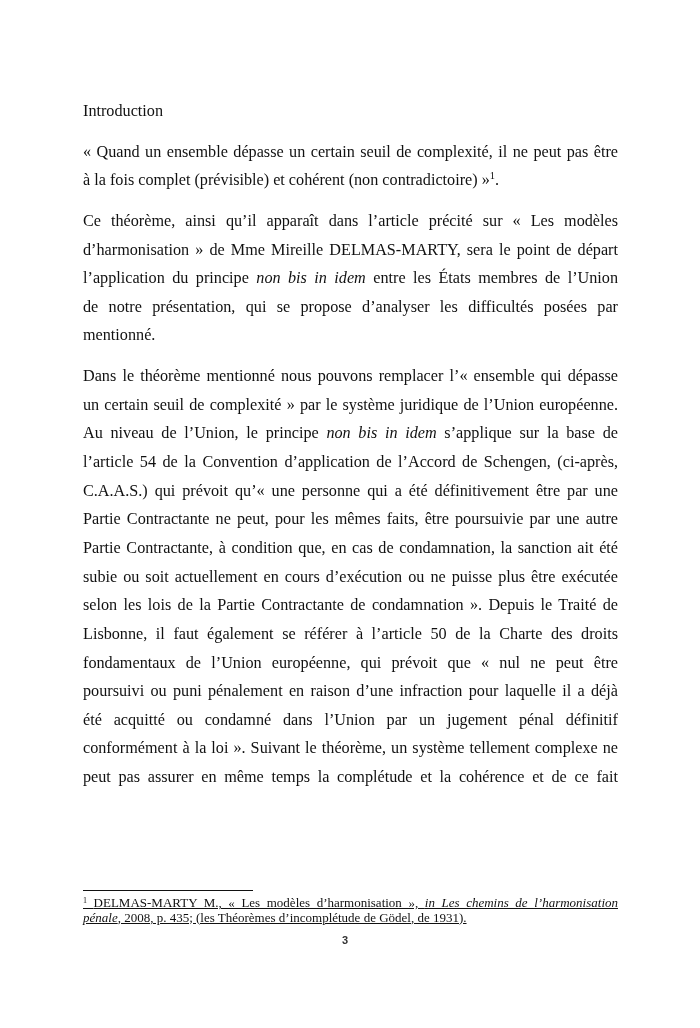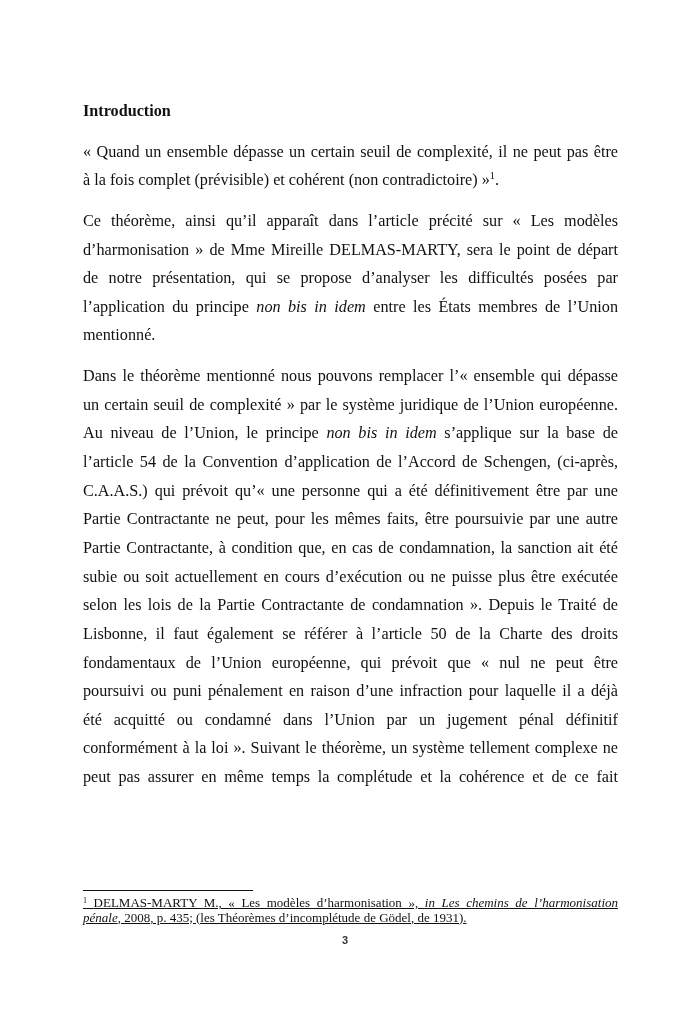--- a/index.html
+++ b/index.html
@@ -13,21 +13,21 @@
       color: #111111;
     }
     .body-text {
       position: absolute;
       left: 83px;
       top: 97px;
       width: 535px;
       font-size: 16.2px;
       line-height: 28.64px;
     }
-    .heading { font-weight: bold; text-align: left; }
+    .heading { font-weight: normal; text-align: left; }
     .para { margin-top: 12px; }
     .line {
       text-align: justify;
       text-align-last: justify;
     }
     .line.last { text-align-last: left; }
     .it { font-style: italic; }
     .sup {
       font-size: 10.5px;
       position: relative;
@@ -80,22 +80,22 @@
     <div class="line heading last">Introduction</div>
 
     <div class="para">
       <div class="line"><span>« Quand un ensemble dépasse un certain seuil de complexité, il ne peut pas être</span></div>
       <div class="line last"><span>à la fois complet (prévisible) et cohérent (non contradictoire)&nbsp;»</span><span class="sup">1</span><span>.</span></div>
     </div>
 
     <div class="para">
       <div class="line"><span>Ce théorème, ainsi qu’il apparaît dans l’article précité sur «&nbsp;Les modèles</span></div>
       <div class="line"><span>d’harmonisation&nbsp;» de Mme Mireille DELMAS-MARTY, sera le point de départ</span></div>
+      <div class="line"><span>l’application du principe </span><span class="it">non bis in idem</span><span> entre les États membres de l’Union</span></div>
       <div class="line"><span>de notre présentation, qui se propose d’analyser les difficultés posées par</span></div>
-      <div class="line"><span>l’application du principe </span><span class="it">non bis in idem</span><span> entre les États membres de l’Union</span></div>
       <div class="line last"><span>mentionné.</span></div>
     </div>
 
     <div class="para">
       <div class="line"><span>Dans le théorème mentionné nous pouvons remplacer l’« ensemble qui dépasse</span></div>
       <div class="line"><span>un certain seuil de complexité&nbsp;» par le système juridique de l’Union européenne.</span></div>
       <div class="line"><span>Au niveau de l’Union, le principe </span><span class="it">non bis in idem</span><span> s’applique sur la base de</span></div>
       <div class="line"><span>l’article 54 de la Convention d’application de l’Accord de Schengen, (ci-après,</span></div>
       <div class="line"><span>C.A.A.S.) qui prévoit qu’« une personne qui a été définitivement être par une</span></div>
       <div class="line"><span>Partie Contractante ne peut, pour les mêmes faits, être poursuivie par une autre</span></div>

